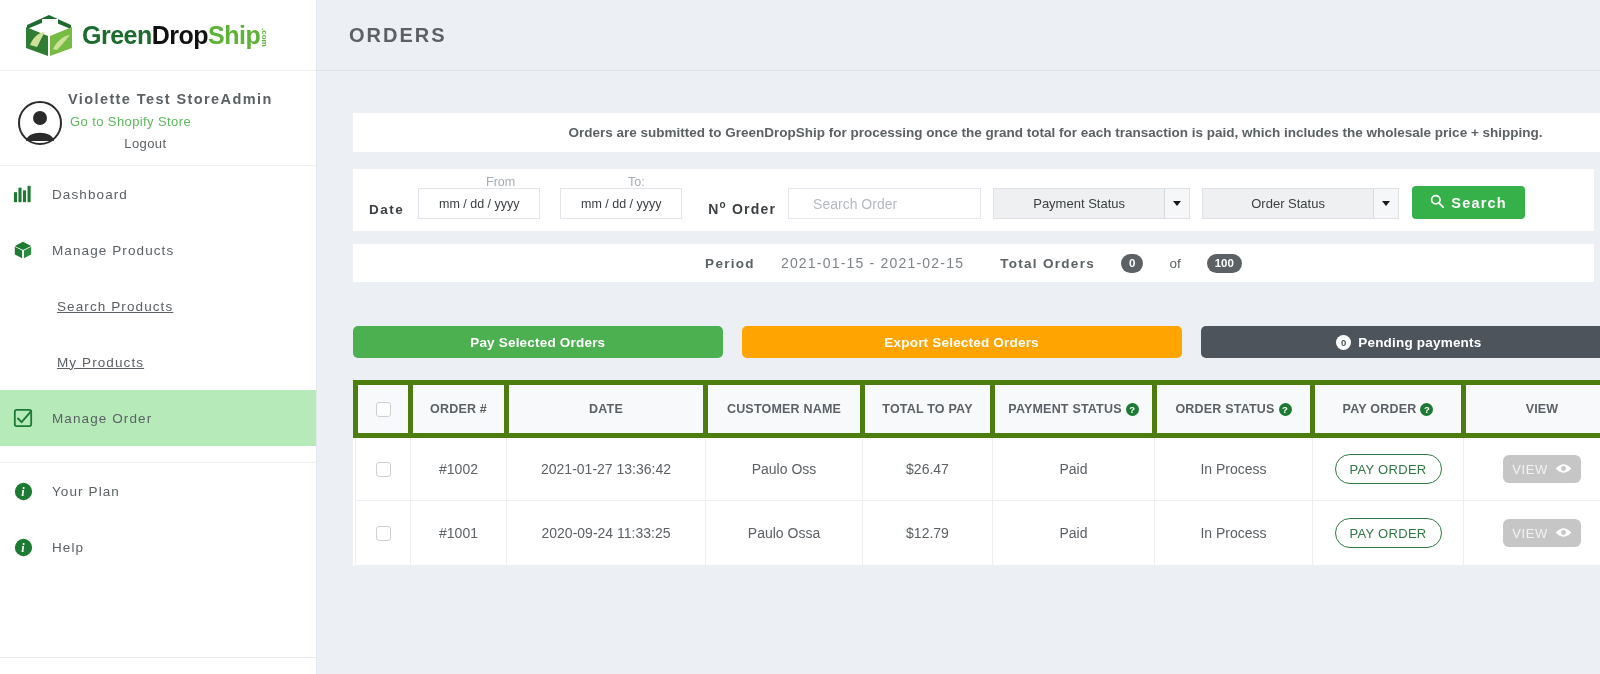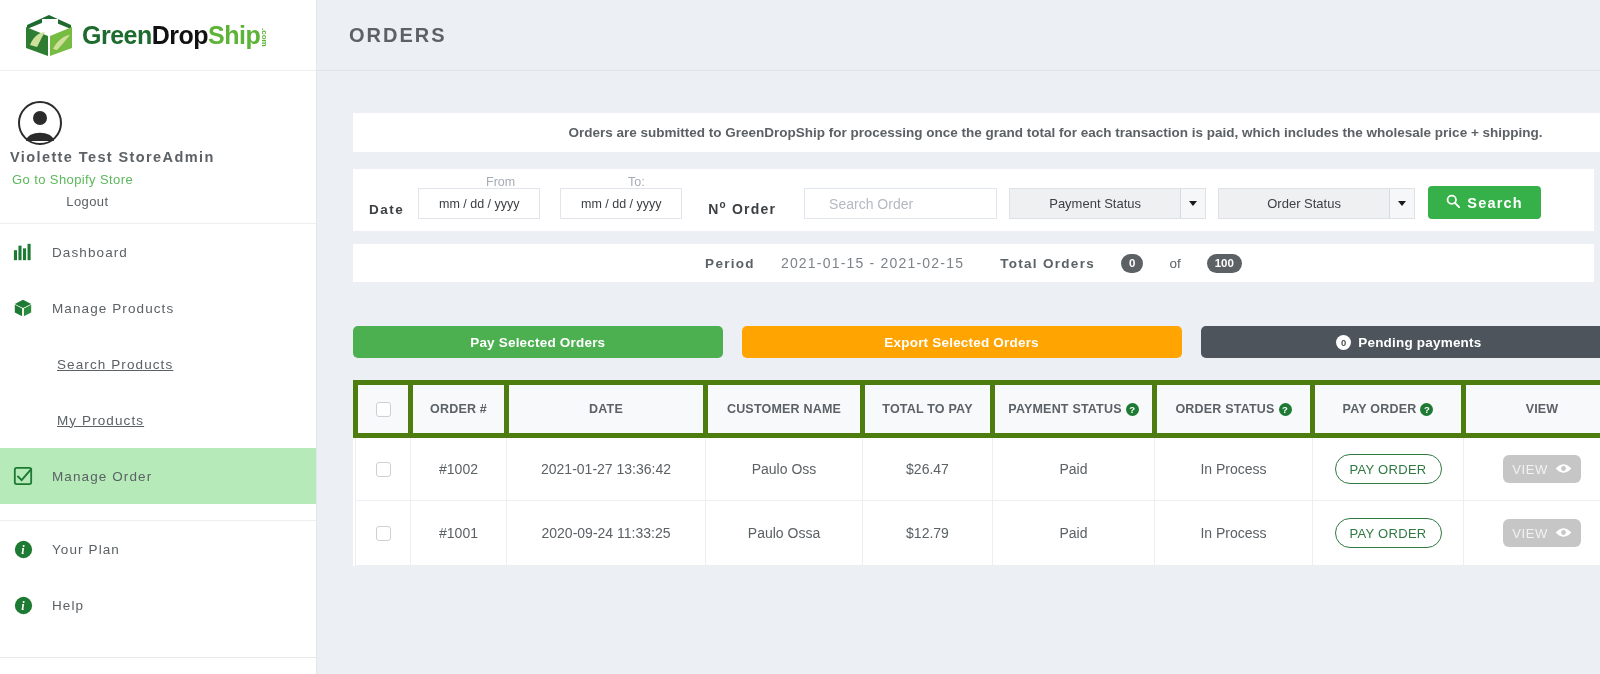--- a/index.html
+++ b/index.html
@@ -39,21 +39,21 @@
     display: inline-block;
     font-size: 8px; font-weight: bold; color: #5cb335;
     writing-mode: vertical-rl;
     letter-spacing: 0px;
     transform: translateY(3px);
   }
 
   .user-block {
     padding: 16px 10px 14px 10px;
     border-bottom: 1px solid #eceef1;
-    display: flex; align-items: flex-start; flex-direction: column;
+    display: flex; align-items: flex-start;
   }
   .avatar { width: 44px; height: 44px; flex: 0 0 44px; margin: 14px 6px 0 8px; }
   .user-meta { padding-top: 4px; }
   .user-name {
     font-size: 14.5px; font-weight: bold; color: #5b6165;
     letter-spacing: 1.4px; white-space: nowrap;
   }
   .user-link {
     display: block; font-size: 13px; color: #5cb85c;
     letter-spacing: .4px; margin-top: 7px; cursor: pointer;
@@ -124,21 +124,21 @@
   .date-input {
     width: 122px; height: 31px;
     border: 1px solid #e1e4ea; background: #fff;
     font-family: "Liberation Sans", sans-serif;
     font-size: 12.5px; color: #3c4043;
     text-align: center; outline: none;
   }
   .date-input::placeholder { color: #3c4043; opacity: 1; }
   .lbl-order {
     font-size: 14px; font-weight: bold; color: #3c4043;
-    letter-spacing: 1.2px; margin-left: 26px; margin-right: 28px;
+    letter-spacing: 1.2px; margin-left: 26px; margin-right: 12px;
     padding-bottom: 2px;
   }
   .sup { font-size: 10px; vertical-align: super; }
   .order-input {
     width: 193px; height: 31px;
     border: 1px solid #e2e6f0; background: #fff;
     font-family: "Liberation Sans", sans-serif;
     font-size: 14px; color: #3c4043; outline: none;
     padding-left: 24px;
   }

